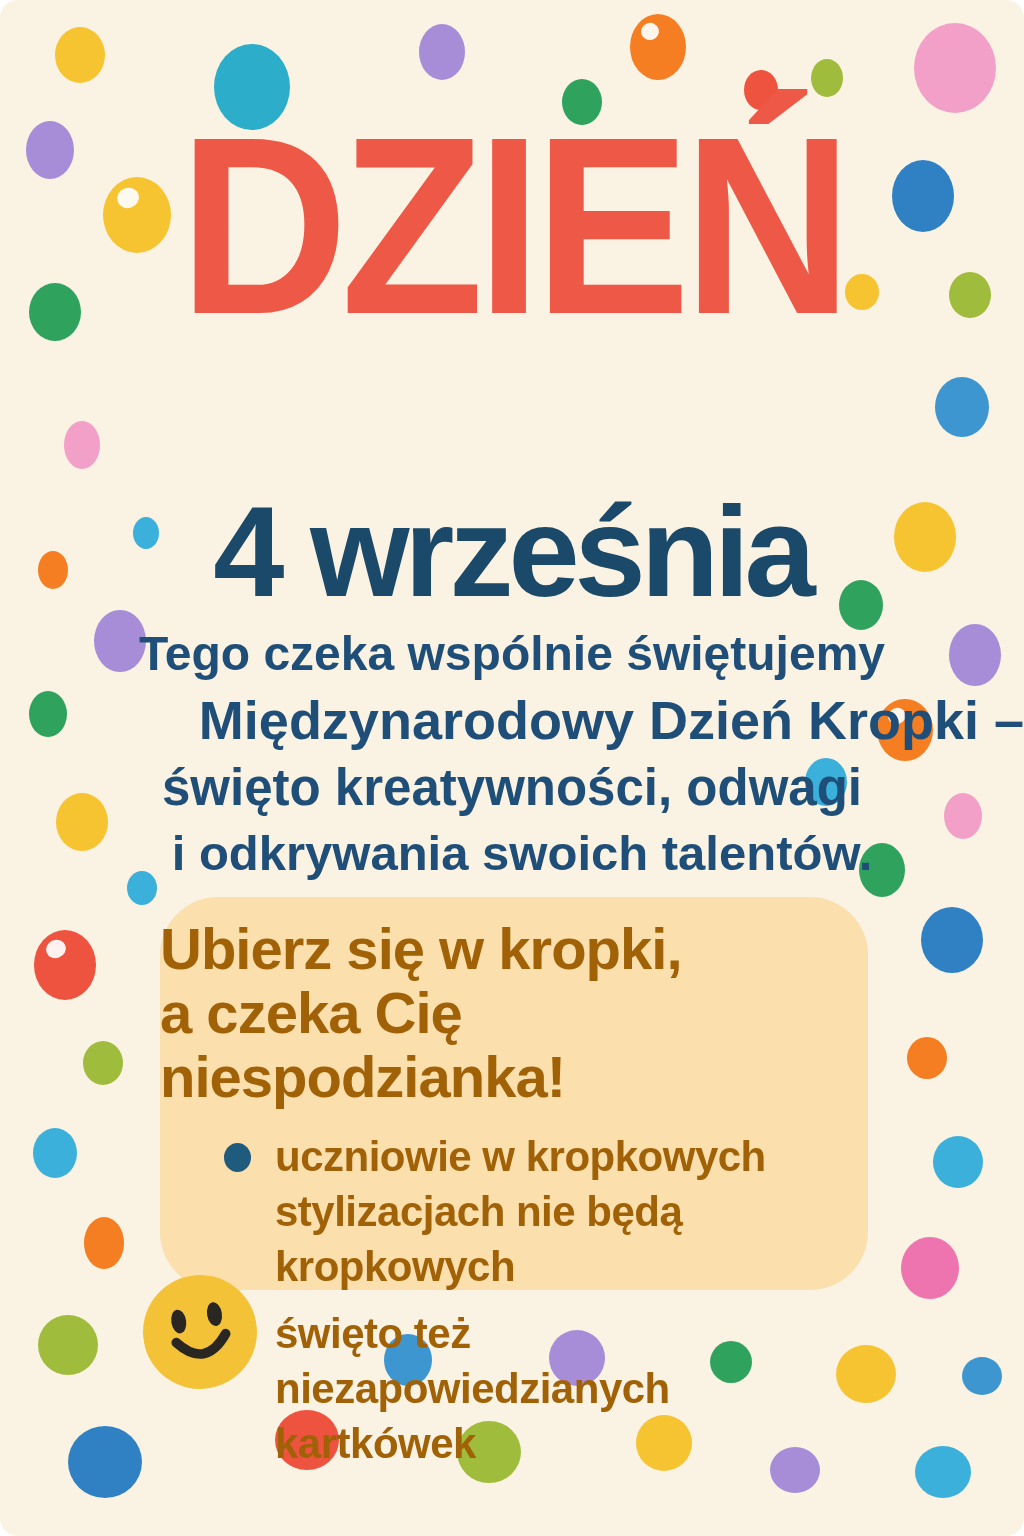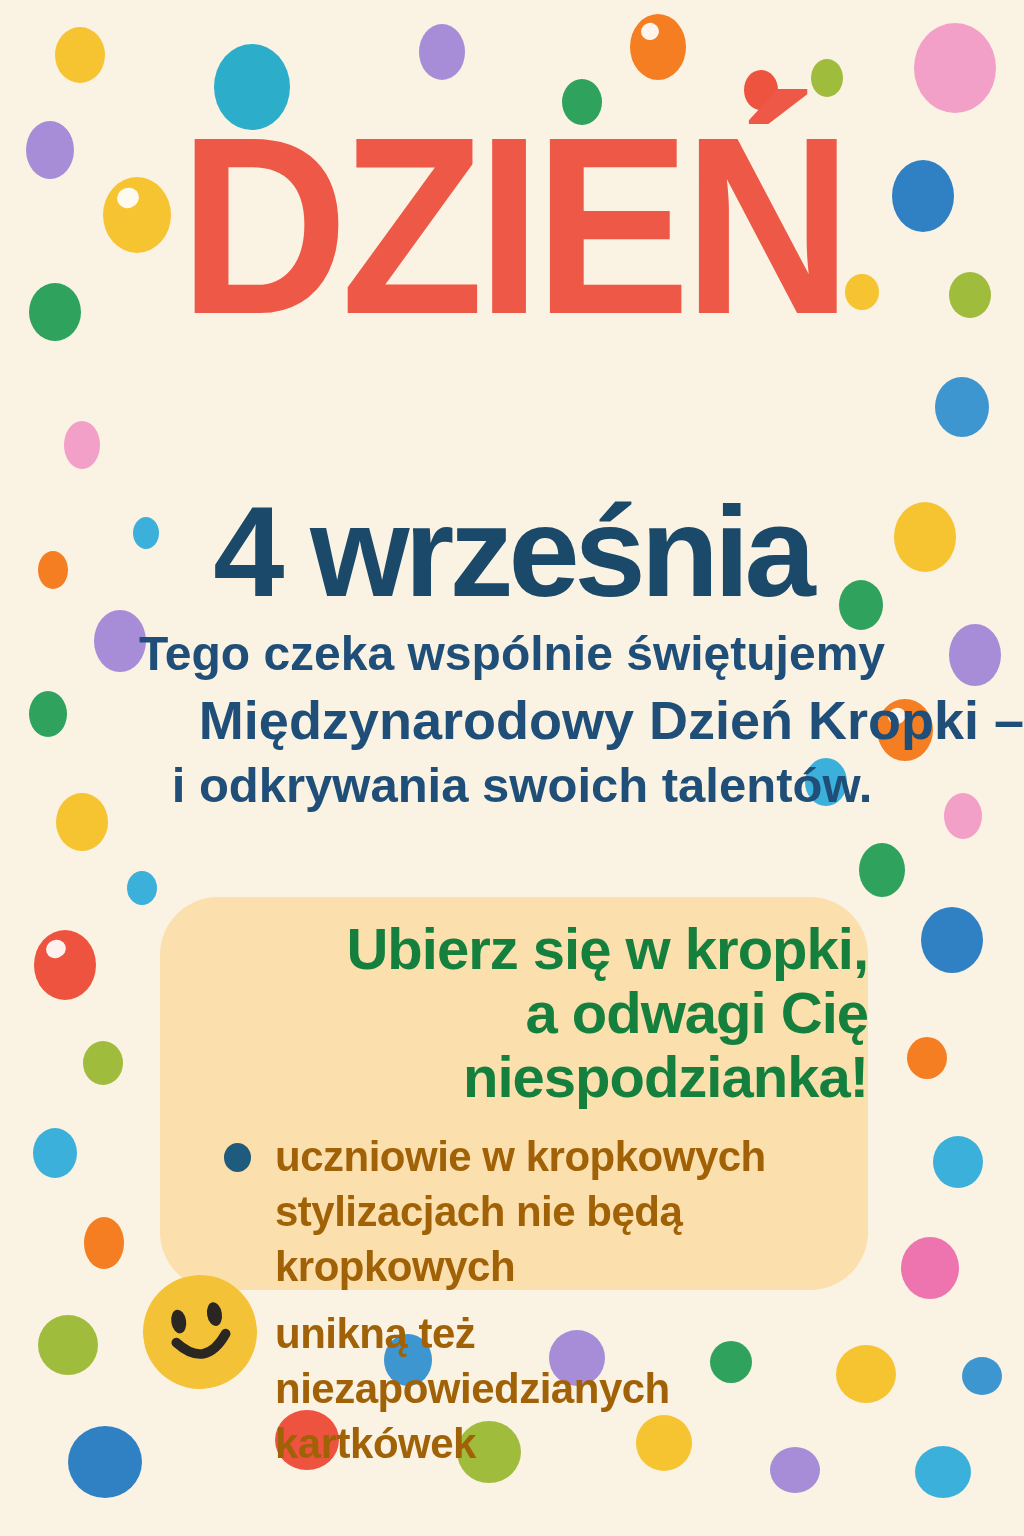--- a/index.html
+++ b/index.html
@@ -2,20 +2,21 @@
 <html><head>
 <meta charset="utf-8">
 <style>
   html,body { margin:0; padding:0; }
   .poster {
     position:relative;
     width:1024px; height:1536px;
     background:#FAF2E2;
     overflow:hidden;
     font-family:"Liberation Sans", sans-serif;
+    border-radius:18px;
   }
   
   .dots-layer { position:absolute; inset:0; z-index:1; }
   .dot { position:absolute; border-radius:50%; }
   .dot .spec {
     position:absolute; left:20%; top:14%;
     width:32%; height:26%;
     background:rgba(255,255,255,.92);
     border-radius:50%;
     transform:rotate(-20deg);
@@ -55,23 +56,23 @@
 
   .surprise-box {
     position:absolute; left:160px; top:897px;
     width:708px; height:393px;
     background:#FBDFAD;
     border-radius:58px;
     box-sizing:border-box;
     padding-top:20px;
   }
   .box-heading {
-    text-align:right;
+    text-align:left;
     font-size:58px; line-height:64px; font-weight:bold;
-    letter-spacing:-1px; color:#15803d;
+    letter-spacing:-1px; color:#a16207;
   }
   .bullets { margin:20px 0 0 64px; }
   .bullet-row { display:flex; margin-bottom:12px; }
   .bullet-marker {
     flex:none; width:27px; height:29px; border-radius:50%;
     background:#1F5B7D; margin:14px 24px 0 0;
   }
   .bullet-text {
     font-size:42px; line-height:55px; font-weight:bold;
     color:#a16207; letter-spacing:-.5px;
@@ -152,40 +153,41 @@
   <div class="layer-content">
 
     <h1 class="title-line1">DZIEŃ</h1>
 
 
     <div class="event-date">4 września</div>
 
     <div class="intro">
       <div class="intro-l1">Tego czeka wspólnie świętujemy</div>
       <div class="intro-l2">Międzynarodowy Dzień Kropki –</div>
+      <div class="intro-l3">święto kreatywności, odwagi</div>
       <div class="intro-l4">i odkrywania swoich talentów.</div>
     </div>
 
     <div class="surprise-box">
       <div class="box-heading">
         <div>Ubierz się w kropki,</div>
-        <div>a odwagi Cię niespodzianka!</div>
+        <div>a czeka Cię niespodzianka!</div>
       </div>
       <div class="bullets">
         <div class="bullet-row">
           <span class="bullet-marker"></span>
           <div class="bullet-text">
             <div>uczniowie w kropkowych</div>
             <div>stylizacjach nie będą kropkowych</div>
           </div>
         </div>
         <div class="bullet-row">
           <span class="bullet-marker"></span>
           <div class="bullet-text">
-            <div>unikną też</div>
+            <div>święto też</div>
             <div>niezapowiedzianych kartkówek</div>
           </div>
         </div>
       </div>
     </div>
 
     <svg class="smiley-bottom" viewBox="0 0 100 100">
       <circle cx="50" cy="50" r="50" fill="#F4C237"></circle>
       <ellipse cx="33" cy="38" rx="6.5" ry="10.5" fill="#2A2722"></ellipse>
       <ellipse cx="65" cy="36.5" rx="6.5" ry="10.5" fill="#2A2722"></ellipse>

